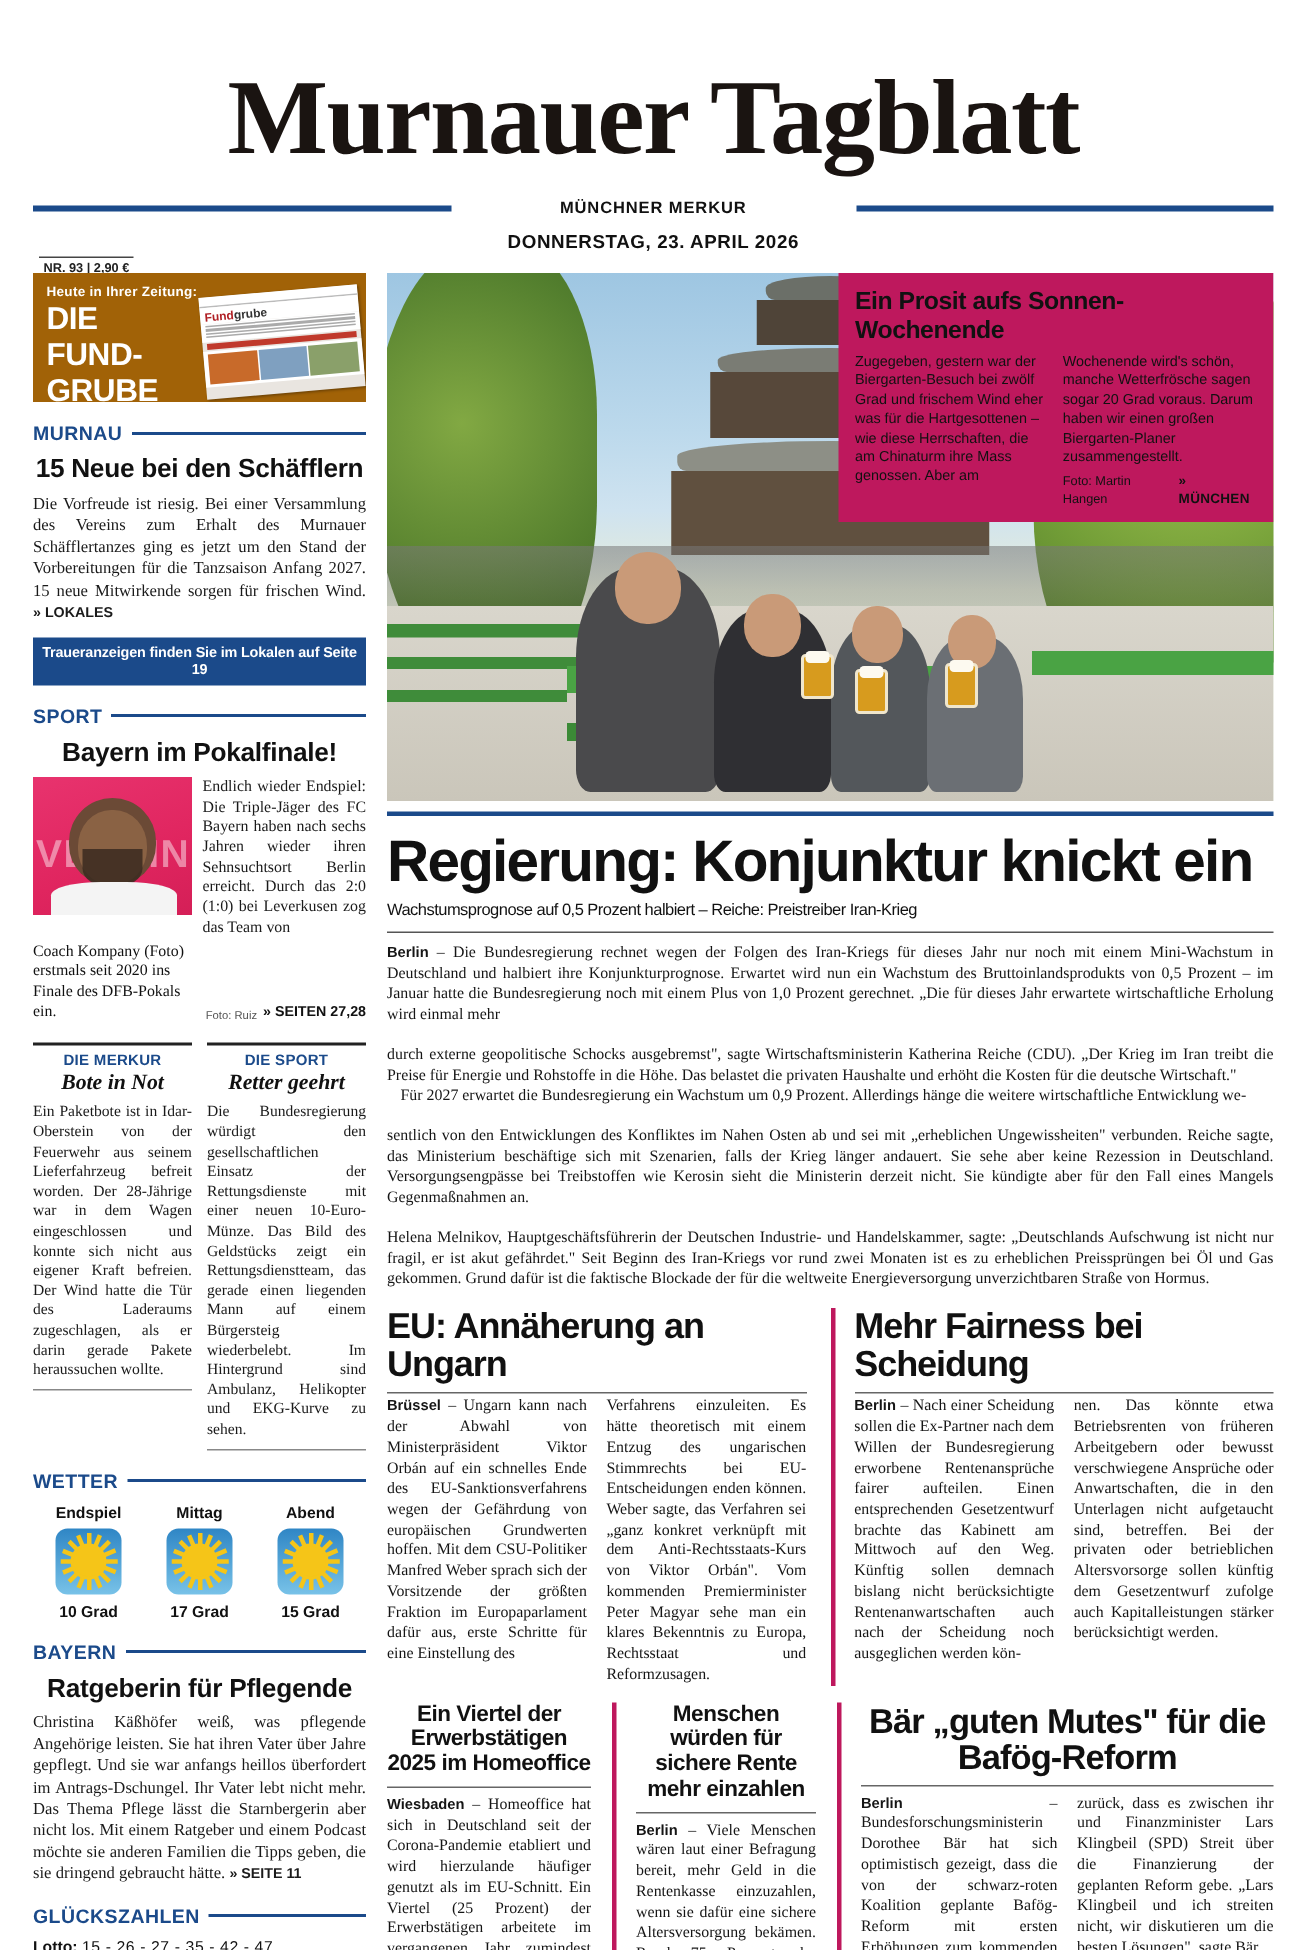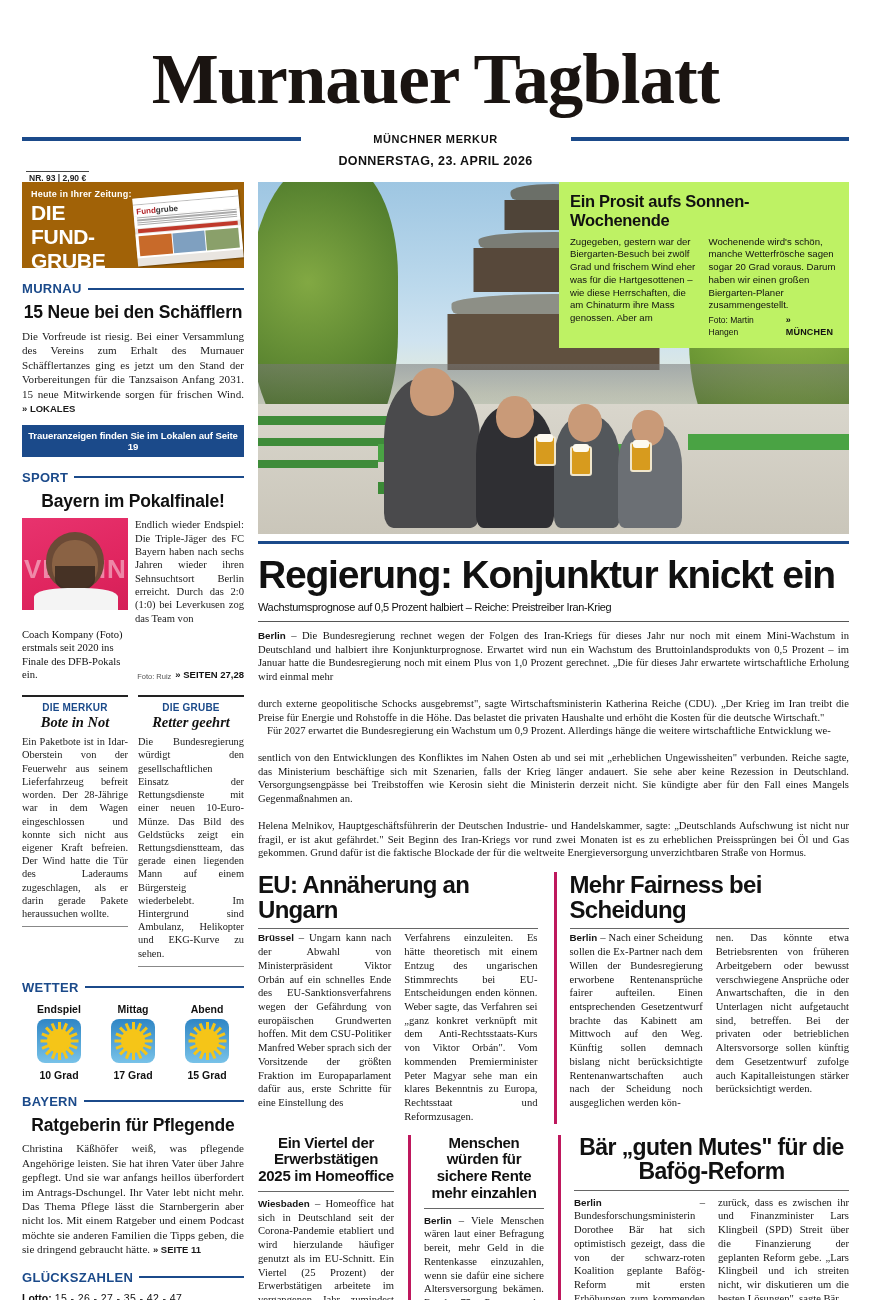--- a/index.html
+++ b/index.html
@@ -174,21 +174,21 @@
     background: linear-gradient(180deg,#d9d6cc 0%, #cac6ba 100%); }
   .bench { position:absolute; background:#3f8c3a; }
   .person { position:absolute; border-radius:40% 40% 10% 10%; }
   .beer { position:absolute; width:22px; height:30px; background:#d79b1e;
     border:2px solid #f0e6cc; border-radius:3px; }
   .beer:after { content:''; position:absolute; left:1px; right:1px; top:-4px; height:8px;
     background:#fdfaf0; border-radius:3px; }
 
   .hero-caption {
     position: absolute; right: 0; top: 0; width: 290px;
-    background: #bef264; padding: 10px 11px 9px;
+    background: #be185d; padding: 10px 11px 9px;
   }
   .hc-title { font-size: 16.5px; font-weight: bold; letter-spacing:-0.3px; line-height:1.1;}
   .hc-cols { display:flex; gap:9px; margin-top:7px; }
   .hc-col { flex:1 1 0; font-size:9.6px; line-height:1.33; font-weight:500;}
   .hc-credit { font-size:8.5px; margin-top:3px; display:flex; justify-content:space-between; gap:4px;}
   .hc-credit .m { font-weight:bold; font-size:9px; letter-spacing:.2px;}
 
   .rule-blue { height: 2.5px; background: #1b4a8a; margin-top: 7px; }
 
   .lead-head {
@@ -272,21 +272,21 @@
             <div class="ap-cell" style="background:#8aa06a"></div>
           </div>
         </div>
       </div>
 
       <div class="sec-label-row">
         <div class="sec-label">MURNAU</div>
         <div class="sec-line"></div>
       </div>
       <div class="side-head">15 Neue bei den Schäfflern</div>
-      <div class="serif-body"><span>Die Vorfreude ist riesig. Bei einer Versammlung des Vereins zum Erhalt des Murnauer Schäfflertanzes ging es jetzt um den Stand der Vorbereitungen für die Tanzsaison Anfang 2031. 15 neue Mitwirkende sorgen für frischen Wind.</span> <span class="ref">» LOKALES</span></div>
+      <div class="serif-body"><span>Die Vorfreude ist riesig. Bei einer Versammlung des Vereins zum Erhalt des Murnauer Schäfflertanzes ging es jetzt um den Stand der Vorbereitungen für die Tanzsaison Anfang 2027. 15 neue Mitwirkende sorgen für frischen Wind.</span> <span class="ref">» LOKALES</span></div>
 
       <div class="trauer-box">Traueranzeigen finden Sie im Lokalen auf Seite 19</div>
 
       <div class="sec-label-row">
         <div class="sec-label">SPORT</div>
         <div class="sec-line"></div>
       </div>
       <div class="side-head">Bayern im Pokalfinale!</div>
       <div class="sport-flex">
         <div class="sport-photo">
@@ -309,21 +309,21 @@
       <div class="two-mini">
         <div class="mini">
           <div class="mini-top-rule"></div>
           <div class="mini-label">DIE MERKUR</div>
           <div class="mini-title">Bote in Not</div>
           <div class="serif-body">Ein Paketbote ist in Idar-Oberstein von der Feuerwehr aus seinem Lieferfahrzeug befreit worden. Der 28-Jährige war in dem Wagen eingeschlossen und konnte sich nicht aus eigener Kraft befreien. Der Wind hatte die Tür des Laderaums zugeschlagen, als er darin gerade Pakete heraussuchen wollte.</div>
           <div class="mini-bot-rule"></div>
         </div>
         <div class="mini">
           <div class="mini-top-rule"></div>
-          <div class="mini-label">DIE GRUBE</div>
+          <div class="mini-label">DIE SPORT</div>
           <div class="mini-title">Retter geehrt</div>
           <div class="serif-body">Die Bundesregierung würdigt den gesellschaftlichen Einsatz der Rettungsdienste mit einer neuen 10-Euro-Münze. Das Bild des Geldstücks zeigt ein Rettungsdienstteam, das gerade einen liegenden Mann auf einem Bürgersteig wiederbelebt. Im Hintergrund sind Ambulanz, Helikopter und EKG-Kurve zu sehen.</div>
           <div class="mini-bot-rule"></div>
         </div>
       </div>
 
       <div class="sec-label-row">
         <div class="sec-label">WETTER</div>
         <div class="sec-line"></div>
       </div>

